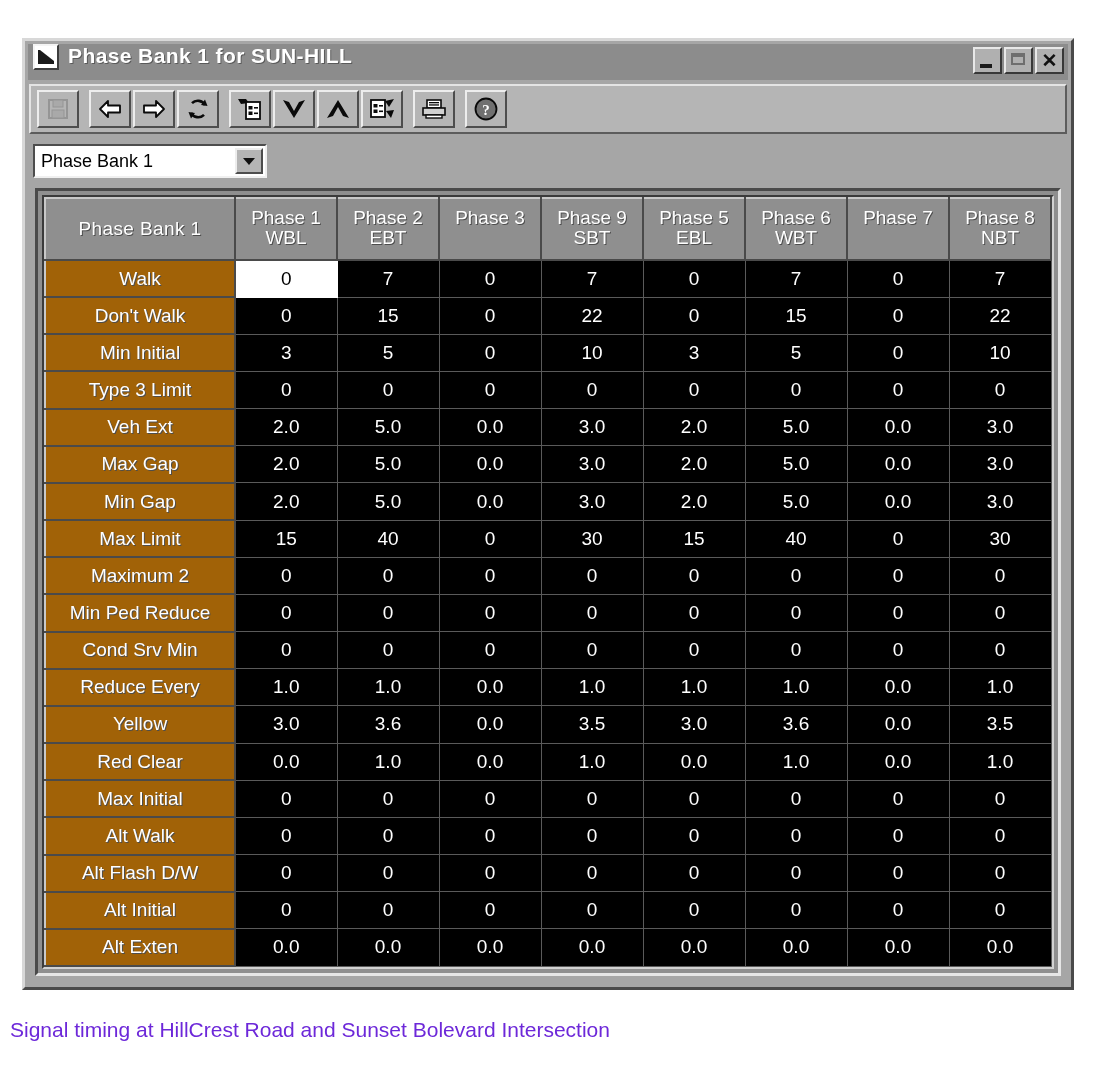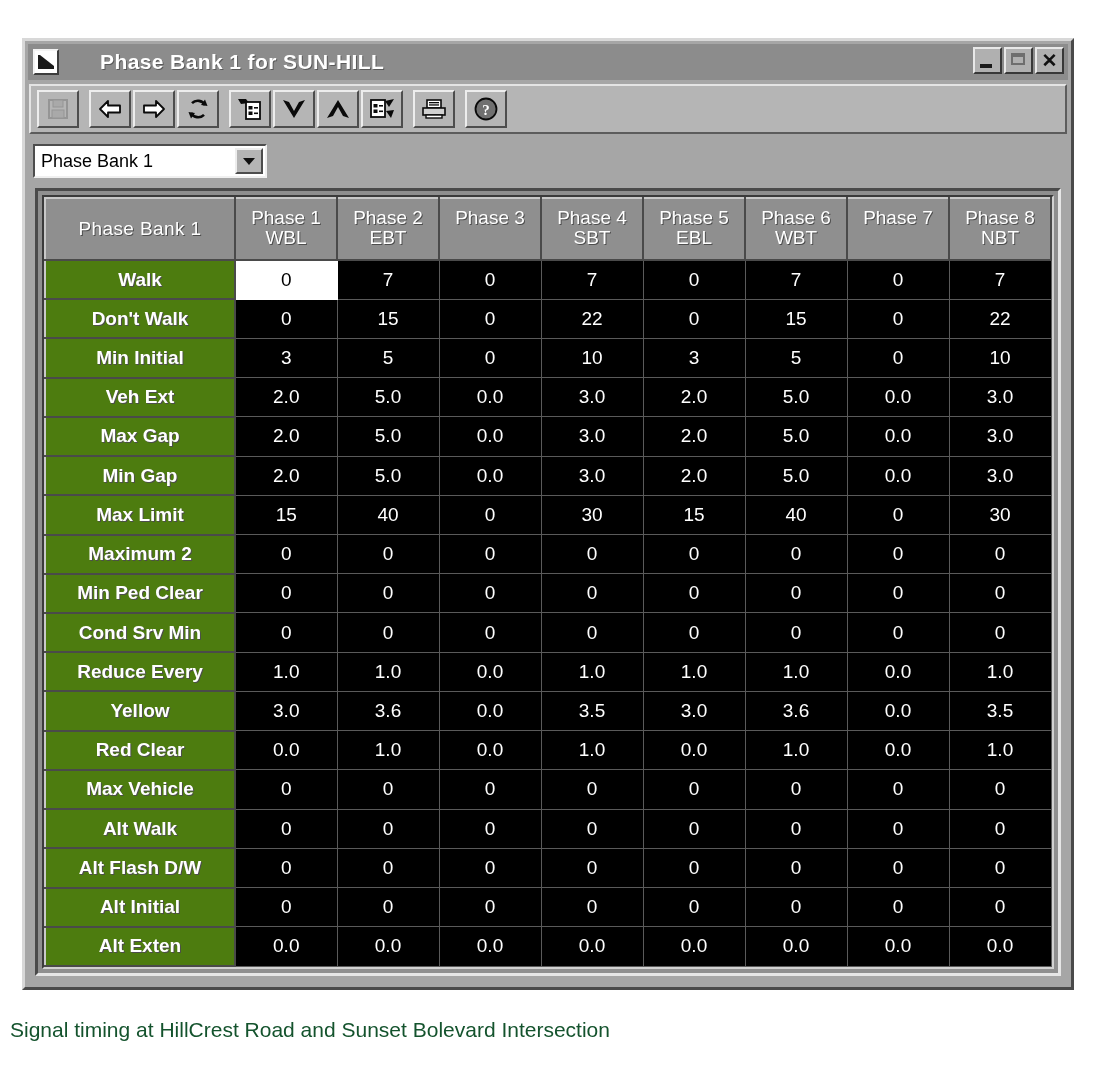--- a/index.html
+++ b/index.html
@@ -34,24 +34,22 @@
     box-sizing: border-box;
   }
 
   
   .titlebar {
     position: relative;
     height: 36px;
     margin: 3px 3px 0 3px;
     background: #8c8c8c;
     display: flex;
-    align-items: center;
     padding-left: 5px;
     box-sizing: border-box;
-    gap: 32px;
   }
   .sysmenu-btn {
     width: 26px;
     height: 26px;
     background: #ffffff;
     border-top: 2px solid #f4f4f4;
     border-left: 2px solid #f4f4f4;
     border-right: 2px solid #3d3d3d;
     border-bottom: 2px solid #3d3d3d;
     box-sizing: border-box;
@@ -256,30 +254,29 @@
     text-shadow: 1px 1px 0 #4d4d4d;
   }
   th.hdr .ph-line { display: block; font-size: 19px; text-align: center; }
   th.hdr .dir-line { display: block; font-size: 19px; min-height: 22px; }
   th.corner {
     font-size: 19px;
     letter-spacing: 0.4px;
   }
   
   td.rowlabel {
-    background: #4d7c0f;
+    background: #a16207;
     color: #ffffff;
     border-top: 2px solid #c9c9c9;
     border-left: 2px solid #c9c9c9;
     border-right: 2px solid #4a4a4a;
     border-bottom: 2px solid #4a4a4a;
     box-sizing: border-box;
     text-shadow: 1px 1px 0 #4d4d4d;
     font-size: 19px;
-    font-weight: bold;
   }
   
   td.val {
     background: #000000;
     color: #ffffff;
     border-right: 1px solid #5a5a5a;
     border-bottom: 1px solid #5a5a5a;
     box-sizing: border-box;
     font-size: 19px;
   }
@@ -289,21 +286,21 @@
     border-right: 1px solid #ffffff;
     border-bottom: 1px solid #ffffff;
   }
 
   
   .caption {
     position: absolute;
     left: 10px;
     top: 1018px;
     font-size: 21px;
-    color: #14532d;
+    color: #6d28d9;
     white-space: nowrap;
   }
 </style>
 </head>
 <body>
 
 <div id="root">
 
   <div class="window">
 
@@ -459,21 +456,21 @@
                 </th>
                 <th class="hdr">
                   <span class="ph-line">Phase 2</span>
                   <span class="dir-line">EBT</span>
                 </th>
                 <th class="hdr">
                   <span class="ph-line">Phase 3</span>
                   <span class="dir-line">&nbsp;</span>
                 </th>
                 <th class="hdr">
-                  <span class="ph-line">Phase 4</span>
+                  <span class="ph-line">Phase 9</span>
                   <span class="dir-line">SBT</span>
                 </th>
                 <th class="hdr">
                   <span class="ph-line">Phase 5</span>
                   <span class="dir-line">EBL</span>
                 </th>
                 <th class="hdr">
                   <span class="ph-line">Phase 6</span>
                   <span class="dir-line">WBT</span>
                 </th>
@@ -515,20 +512,31 @@
                 <td class="val">3</td>
                 <td class="val">5</td>
                 <td class="val">0</td>
                 <td class="val">10</td>
                 <td class="val">3</td>
                 <td class="val">5</td>
                 <td class="val">0</td>
                 <td class="val">10</td>
               </tr>
               <tr>
+                <td class="rowlabel">Type 3 Limit</td>
+                <td class="val">0</td>
+                <td class="val">0</td>
+                <td class="val">0</td>
+                <td class="val">0</td>
+                <td class="val">0</td>
+                <td class="val">0</td>
+                <td class="val">0</td>
+                <td class="val">0</td>
+              </tr>
+              <tr>
                 <td class="rowlabel">Veh Ext</td>
                 <td class="val">2.0</td>
                 <td class="val">5.0</td>
                 <td class="val">0.0</td>
                 <td class="val">3.0</td>
                 <td class="val">2.0</td>
                 <td class="val">5.0</td>
                 <td class="val">0.0</td>
                 <td class="val">3.0</td>
               </tr>
@@ -570,21 +578,21 @@
                 <td class="val">0</td>
                 <td class="val">0</td>
                 <td class="val">0</td>
                 <td class="val">0</td>
                 <td class="val">0</td>
                 <td class="val">0</td>
                 <td class="val">0</td>
                 <td class="val">0</td>
               </tr>
               <tr>
-                <td class="rowlabel">Min Ped Clear</td>
+                <td class="rowlabel">Min Ped Reduce</td>
                 <td class="val">0</td>
                 <td class="val">0</td>
                 <td class="val">0</td>
                 <td class="val">0</td>
                 <td class="val">0</td>
                 <td class="val">0</td>
                 <td class="val">0</td>
                 <td class="val">0</td>
               </tr>
               <tr>
@@ -625,21 +633,21 @@
                 <td class="val">0.0</td>
                 <td class="val">1.0</td>
                 <td class="val">0.0</td>
                 <td class="val">1.0</td>
                 <td class="val">0.0</td>
                 <td class="val">1.0</td>
                 <td class="val">0.0</td>
                 <td class="val">1.0</td>
               </tr>
               <tr>
-                <td class="rowlabel">Max Vehicle</td>
+                <td class="rowlabel">Max Initial</td>
                 <td class="val">0</td>
                 <td class="val">0</td>
                 <td class="val">0</td>
                 <td class="val">0</td>
                 <td class="val">0</td>
                 <td class="val">0</td>
                 <td class="val">0</td>
                 <td class="val">0</td>
               </tr>
               <tr>

